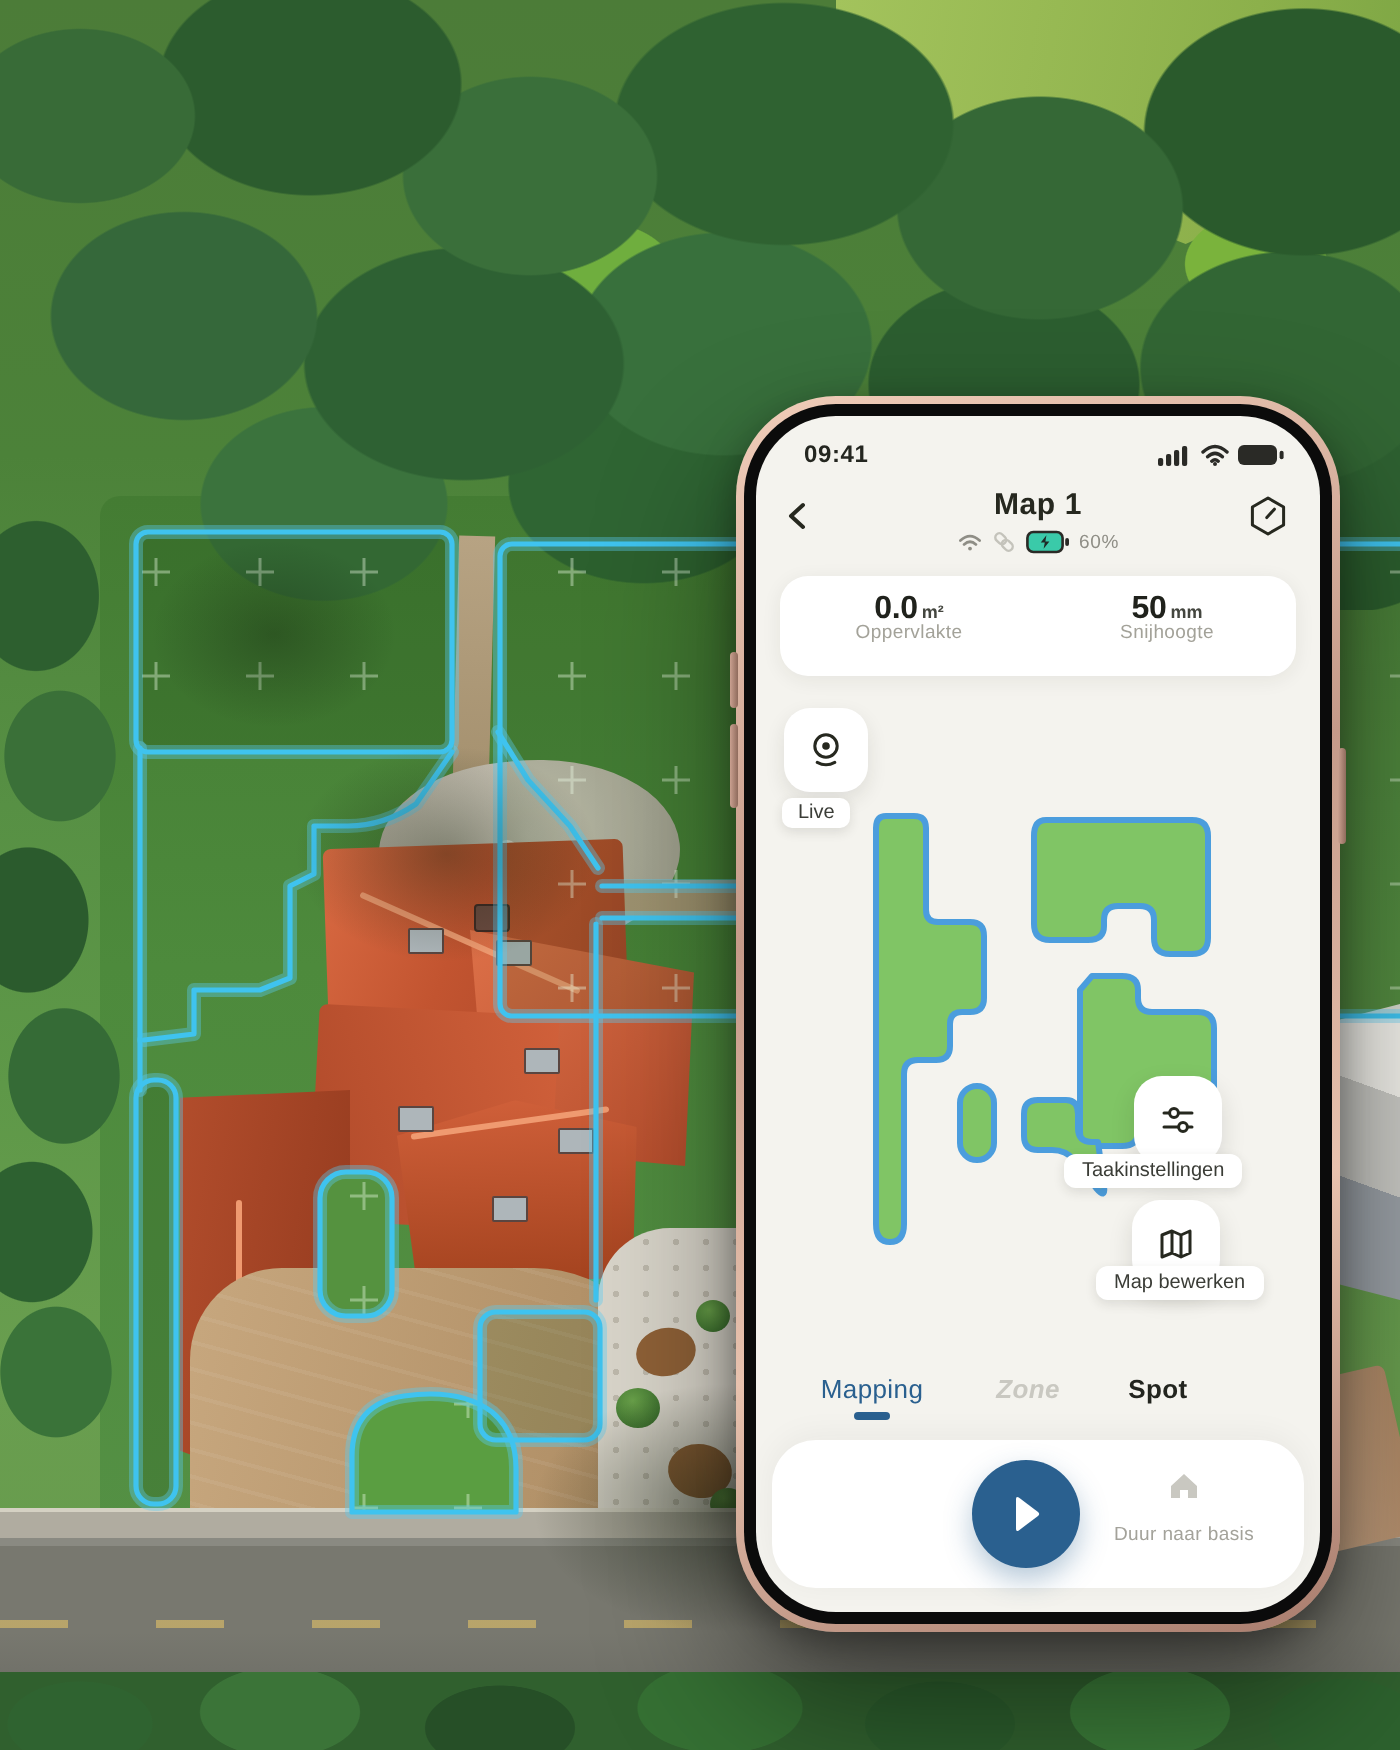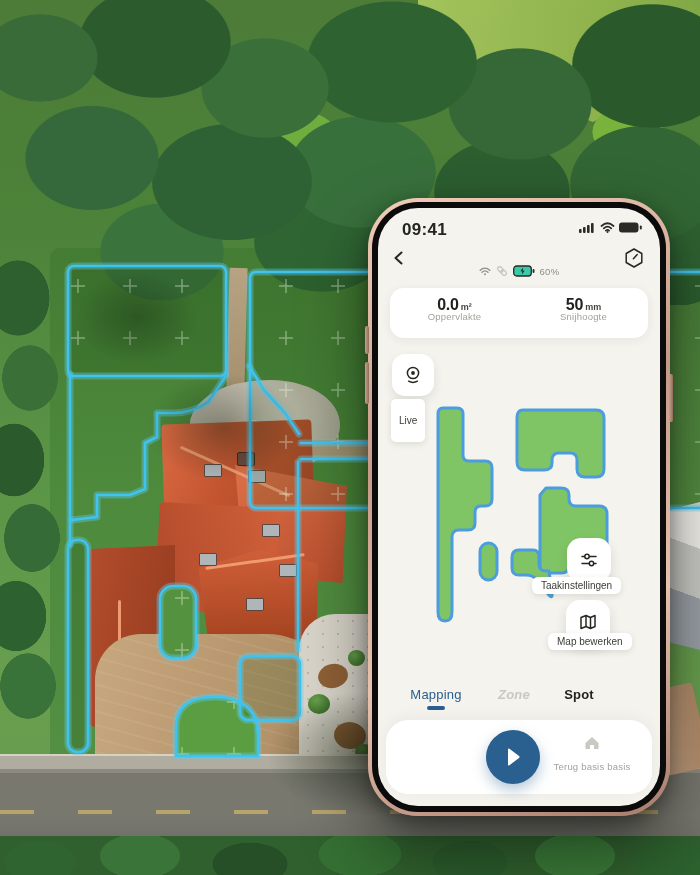--- a/index.html
+++ b/index.html
@@ -104,39 +104,39 @@
   .sh3{left:52px;top:252px;width:170px;height:130px;background:radial-gradient(closest-side,rgba(16,30,12,.33),rgba(16,30,12,0) 72%);}
   
   .phone{left:368px;top:198px;width:302px;height:618px;border-radius:50px;
     background:linear-gradient(160deg,#f0cdb9,#c59a89 38%,#e8c2ae 68%,#a87c6d);
     box-shadow:0 34px 70px rgba(0,0,0,.45),0 6px 18px rgba(0,0,0,.35);}
   .side-btn{position:absolute;width:4px;border-radius:2px;background:linear-gradient(90deg,#caa090,#8f6b5c);}
   .sb-l1{left:-3px;top:128px;height:28px;} .sb-l2{left:-3px;top:164px;height:42px;} .sb-r{right:-3px;top:176px;height:48px;}
   .bezel{position:absolute;inset:4px;border-radius:46px;background:#0b0b0b;}
   .screen{position:absolute;inset:10px;border-radius:40px;background:#f4f3ee;overflow:hidden;}
   .screen *{position:absolute;}
-  .time{left:24px;top:12px;font-size:17px;font-weight:700;color:#242620;letter-spacing:.3px;}
+  .time{left:24px;top:12px;font-size:12px;font-weight:700;color:#242620;letter-spacing:.3px;}
   .sicons{right:18px;top:14px;display:flex;gap:4px;align-items:flex-end;}
   .sicons svg{position:static;}
   .hdr-chevron{left:14px;top:42px;width:14px;height:16px;}
   .hdr-title{left:0;top:36px;width:100%;text-align:center;font-size:15px;font-weight:700;color:#26281f;letter-spacing:.3px;}
   .connrow{left:0;top:57px;width:100%;display:flex;justify-content:center;align-items:center;gap:5px;}
   .connrow svg,.connrow span{position:static;}
   .conn-pct{font-size:9.5px;color:#8f8e86;letter-spacing:.3px;}
   .hdr-hex{right:15px;top:39px;width:22px;height:22px;}
   .stats{left:12px;top:80px;width:258px;height:50px;background:#fff;border-radius:14px;
     box-shadow:0 2px 10px rgba(40,40,30,.07);display:flex;}
   .stat{position:static!important;flex:1;display:flex;flex-direction:column;align-items:center;padding-top:8px;}
   .stat .v{position:static;font-size:16px;font-weight:700;color:#20221c;letter-spacing:-.2px;}
   .stat .u{position:static;font-size:9px;font-weight:700;color:#44463f;margin-left:2px;}
   .stat .l{position:static;font-size:9.5px;color:#a3a299;margin-top:15px;letter-spacing:.2px;}
   .live-btn{left:14px;top:146px;width:42px;height:42px;background:#fff;border-radius:13px;
     box-shadow:0 4px 10px rgba(40,40,30,.1);display:flex;align-items:center;justify-content:center;}
   .live-btn svg{position:static;}
-  .live-pill{left:13px;top:191px;background:#fff;border-radius:5px;padding:16px 8px;font-size:10px;color:#3b3d37;
+  .live-pill{left:13px;top:191px;background:#fff;border-radius:5px;padding:2px 8px;font-size:10px;color:#3b3d37;
     box-shadow:0 2px 6px rgba(40,40,30,.12);}
   .mapsvg{left:47px;top:192px;}
   .fbtn{width:44px;height:44px;background:#fff;border-radius:14px;box-shadow:0 5px 12px rgba(30,30,20,.13);
     display:flex;align-items:center;justify-content:center;}
   .fbtn svg{position:static;}
   .fb1{left:189px;top:330px;} .fb2{left:188px;top:392px;}
   .fpill{background:#fff;border-radius:6px;padding:3px 9px;font-size:10px;color:#3b3d37;
     box-shadow:0 2px 6px rgba(40,40,30,.12);white-space:nowrap;}
   .fp1{left:154px;top:369px;} .fp2{left:170px;top:425px;}
   .tab{top:479px;transform:translateX(-50%);font-size:13px;letter-spacing:.2px;}
@@ -261,20 +261,21 @@
         </svg>
         <svg width="23" height="11" viewBox="0 0 23 11">
           <rect x="0" y="0.5" width="19.5" height="10" rx="3" fill="#2a2a26"></rect>
           <rect x="20.8" y="3.4" width="2" height="4.2" rx="1" fill="#2a2a26"></rect>
         </svg>
       </span>
 
       <svg class="hdr-chevron" viewBox="0 0 14 16">
         <path d="M9.5 2.5 L3.5 8 L9.5 13.5" stroke="#26281f" stroke-width="2" fill="none" stroke-linecap="round" stroke-linejoin="round"></path>
       </svg>
+      <div class="hdr-title">Map 1</div>
       <div class="connrow">
         <svg width="12" height="9" viewBox="0 0 15 11">
           <path d="M1.5 4 Q7.5 -1.5 13.5 4 M3.8 6.4 Q7.5 3 11.2 6.4" stroke="#8f8e86" stroke-width="1.7" fill="none" stroke-linecap="round"></path>
           <circle cx="7.5" cy="9" r="1.2" fill="#8f8e86"></circle>
         </svg>
         <svg width="12" height="12" viewBox="0 0 14 14">
           <g transform="rotate(45 7 7)" stroke="#c4c3bb" stroke-width="1.4" fill="none">
             <rect x="0.8" y="4.6" width="7" height="4.8" rx="2.4"></rect>
             <rect x="6.2" y="4.6" width="7" height="4.8" rx="2.4"></rect>
           </g>
@@ -344,19 +345,19 @@
       <div class="ctrl">
         <div class="play-btn">
           <svg width="18" height="20" viewBox="0 0 18 20">
             <path d="M4 2.5 Q4 1 5.4 1.8 L15 9 Q16.2 10 15 11 L5.4 18.2 Q4 19 4 17.5 Z" fill="#fff"></path>
           </svg>
         </div>
         <div class="home-group">
           <svg width="16" height="14" viewBox="0 0 16 14">
             <path d="M1.5 7 L8 1 L14.5 7 V13 H10 V9 H6 V13 H1.5 Z" fill="#c9c8c1"></path>
           </svg>
-          <span class="ctrl-label">Terug basis basis</span>
+          <span class="ctrl-label">Duur naar basis</span>
         </div>
       </div>
 
     </div>
   </div>
 </div>
 
 </body></html>

